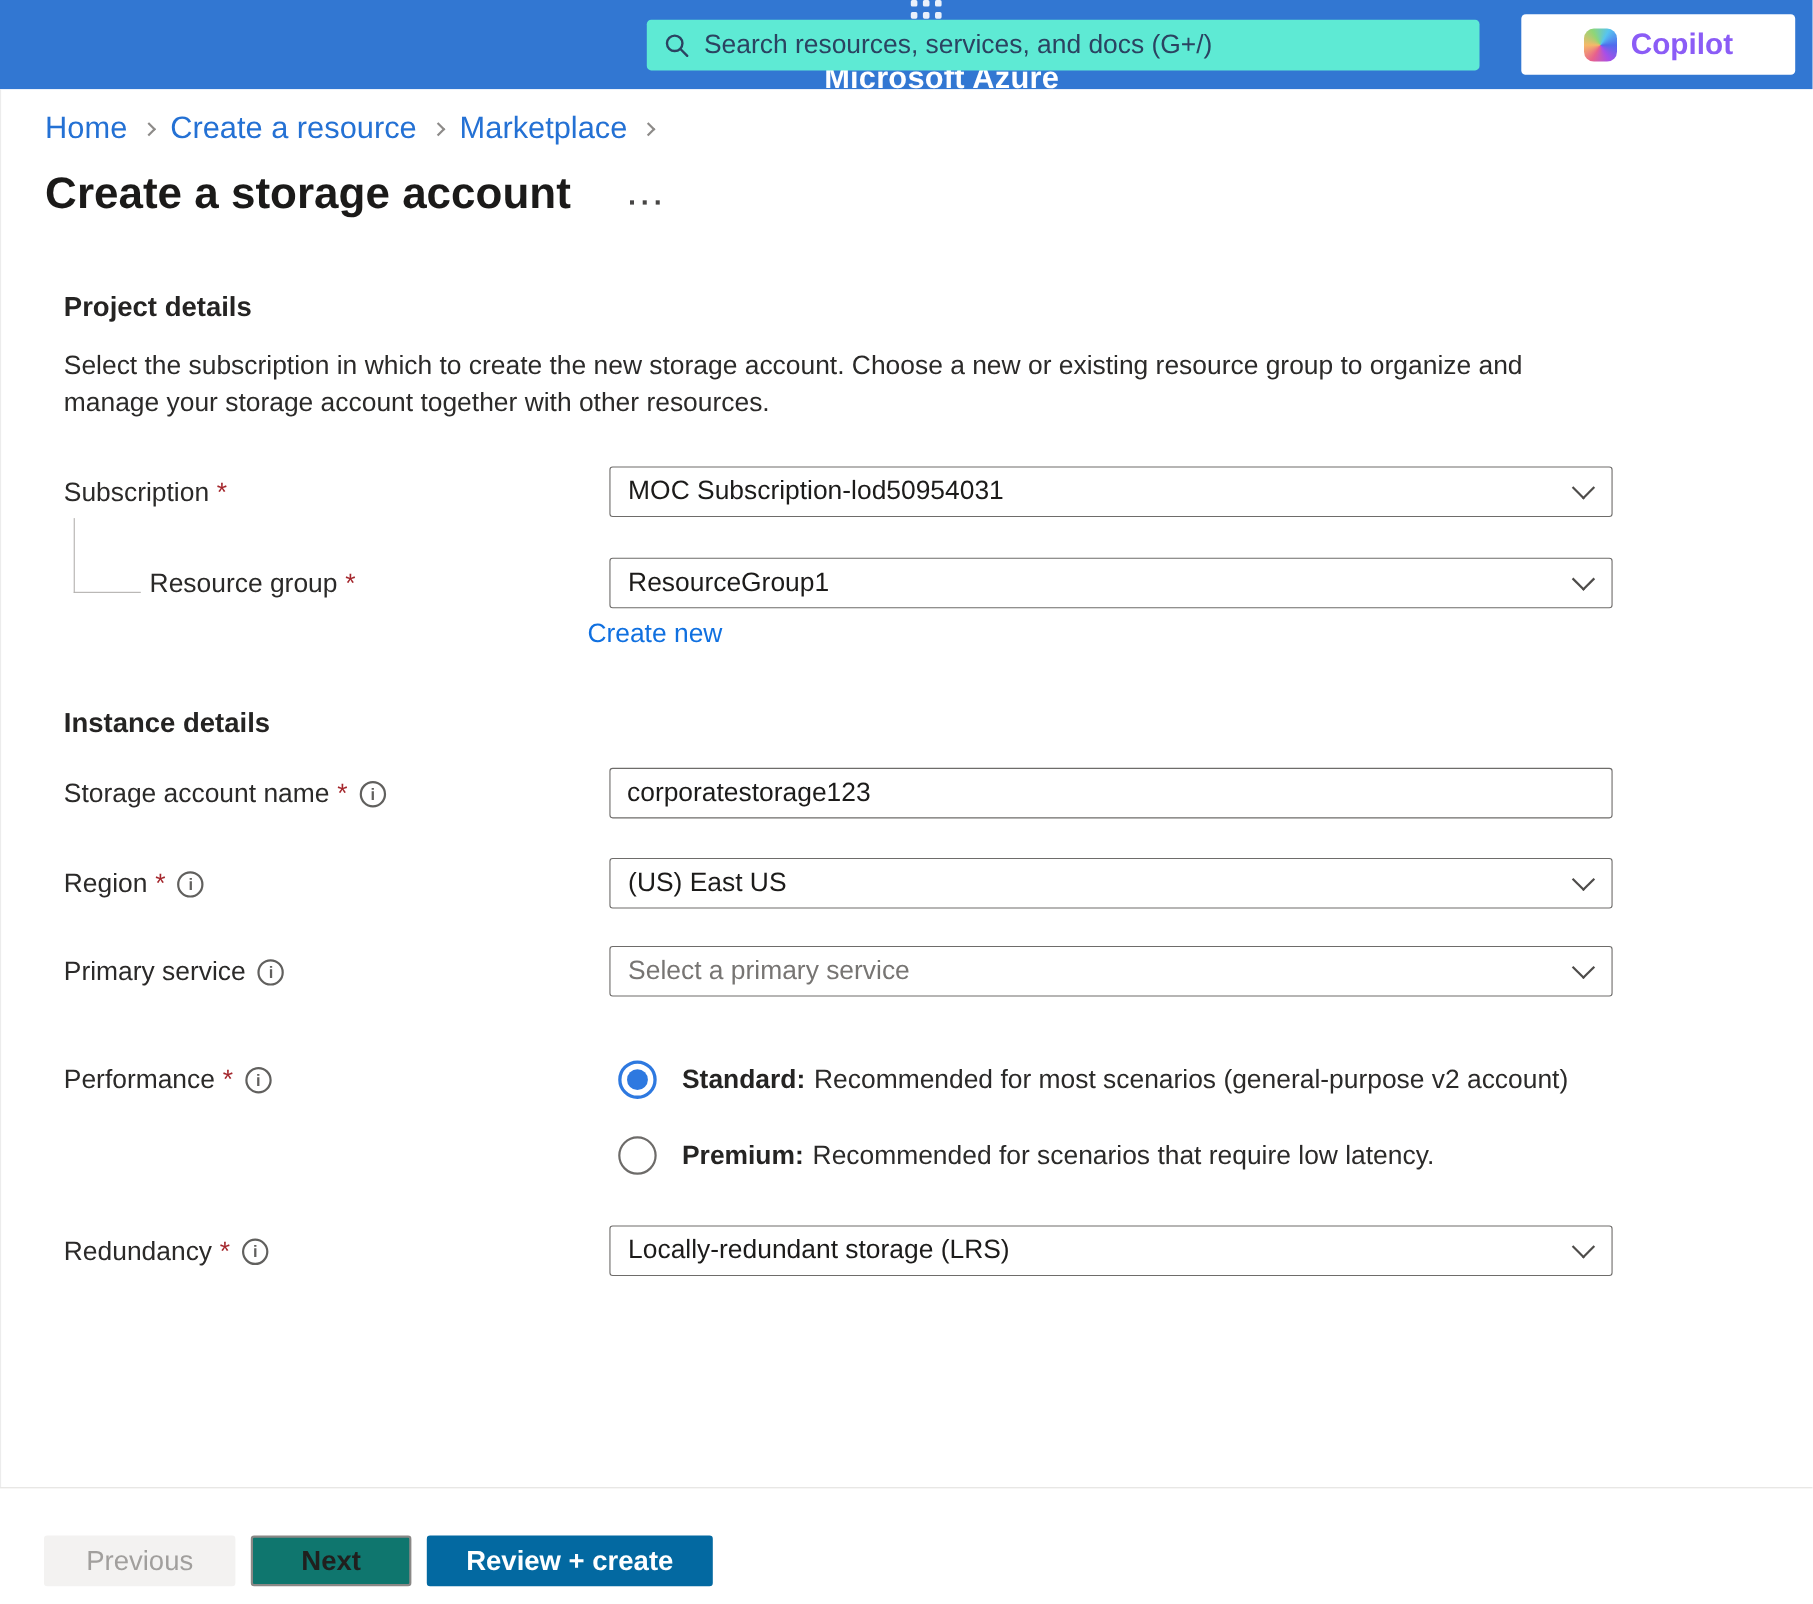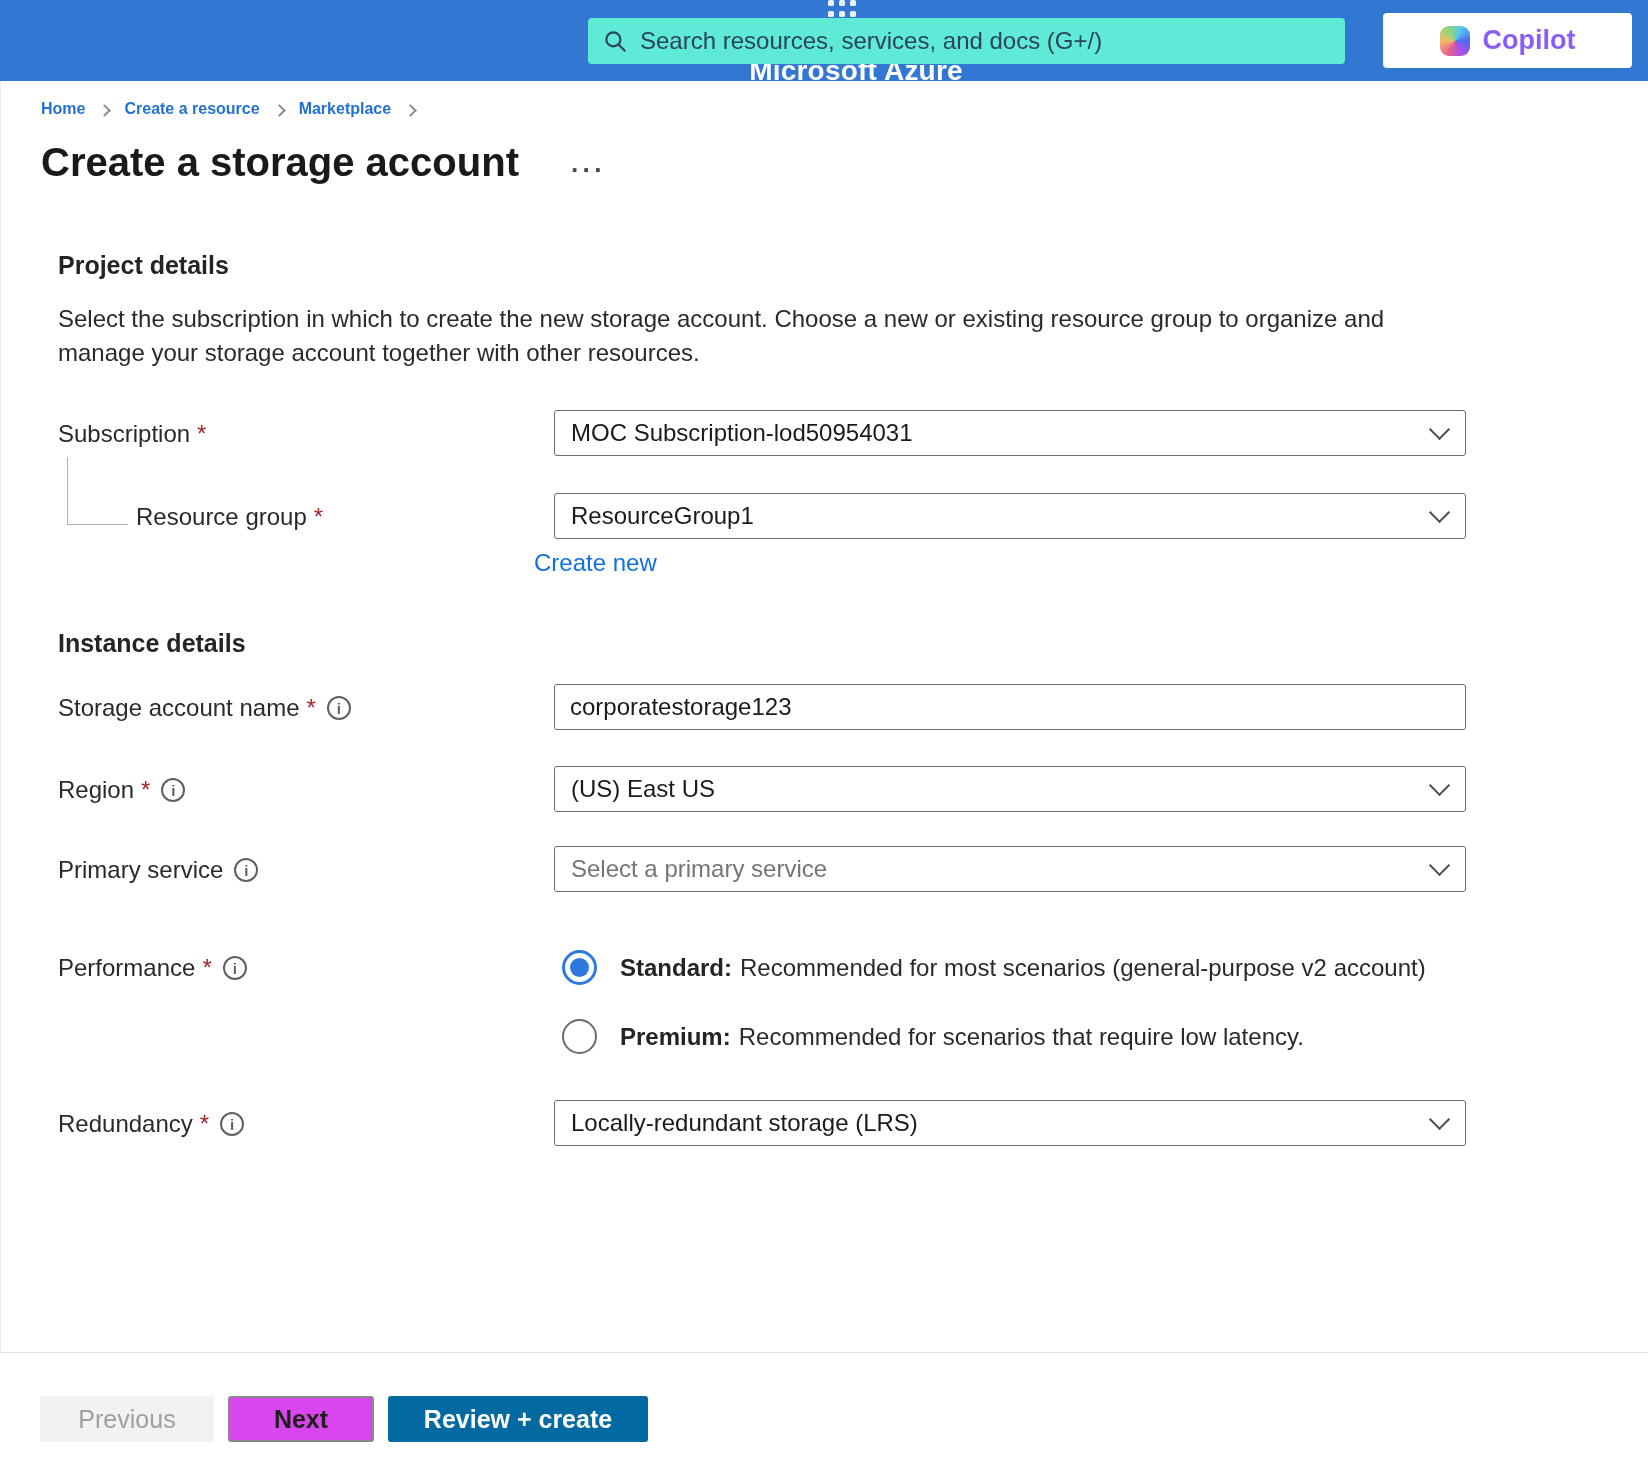--- a/index.html
+++ b/index.html
@@ -99,22 +99,21 @@
     position: relative;
     border-left: 1px solid #ececec;
     padding: 0 0 0 40px;
     height: 1271px;
   }
   .breadcrumb {
     padding-top: 19px;
     display: flex;
     align-items: center;
     gap: 15px;
-    font-size: 16px;
-    font-weight: bold;
+    font-size: 28px;
   }
   .breadcrumb a { color: #2471d4; text-decoration: none; cursor: pointer; }
   .crumb-sep {
     width: 9px; height: 9px;
     border-top: 2px solid #8d8b89;
     border-right: 2px solid #8d8b89;
     transform: rotate(45deg);
     margin-top: 2px;
   }
   .title-row { margin-top: 22px; display: flex; align-items: center; }
@@ -251,21 +250,21 @@
     height: 46px;
     border-radius: 3px;
     font-family: inherit;
     font-size: 25px;
     display: flex;
     align-items: center;
     justify-content: center;
     cursor: pointer;
   }
   .btn-previous { width: 174px; background: #f3f2f1; color: #a19f9d; border: none; }
-  .btn-next { width: 146px; background: #d946ef; color: #201f1e; border: 2px solid #8a8886; font-weight: 700; }
+  .btn-next { width: 146px; background: #0f766e; color: #201f1e; border: 2px solid #8a8886; font-weight: 700; }
   .btn-review { width: 260px; background: #0369a1; color: #ffffff; border: none; font-weight: 700; }
 </style>
 </head>
 <body>
 
 <div class="page">
 
   <header class="topbar">
     <div class="waffle-icon">
       <i></i>

